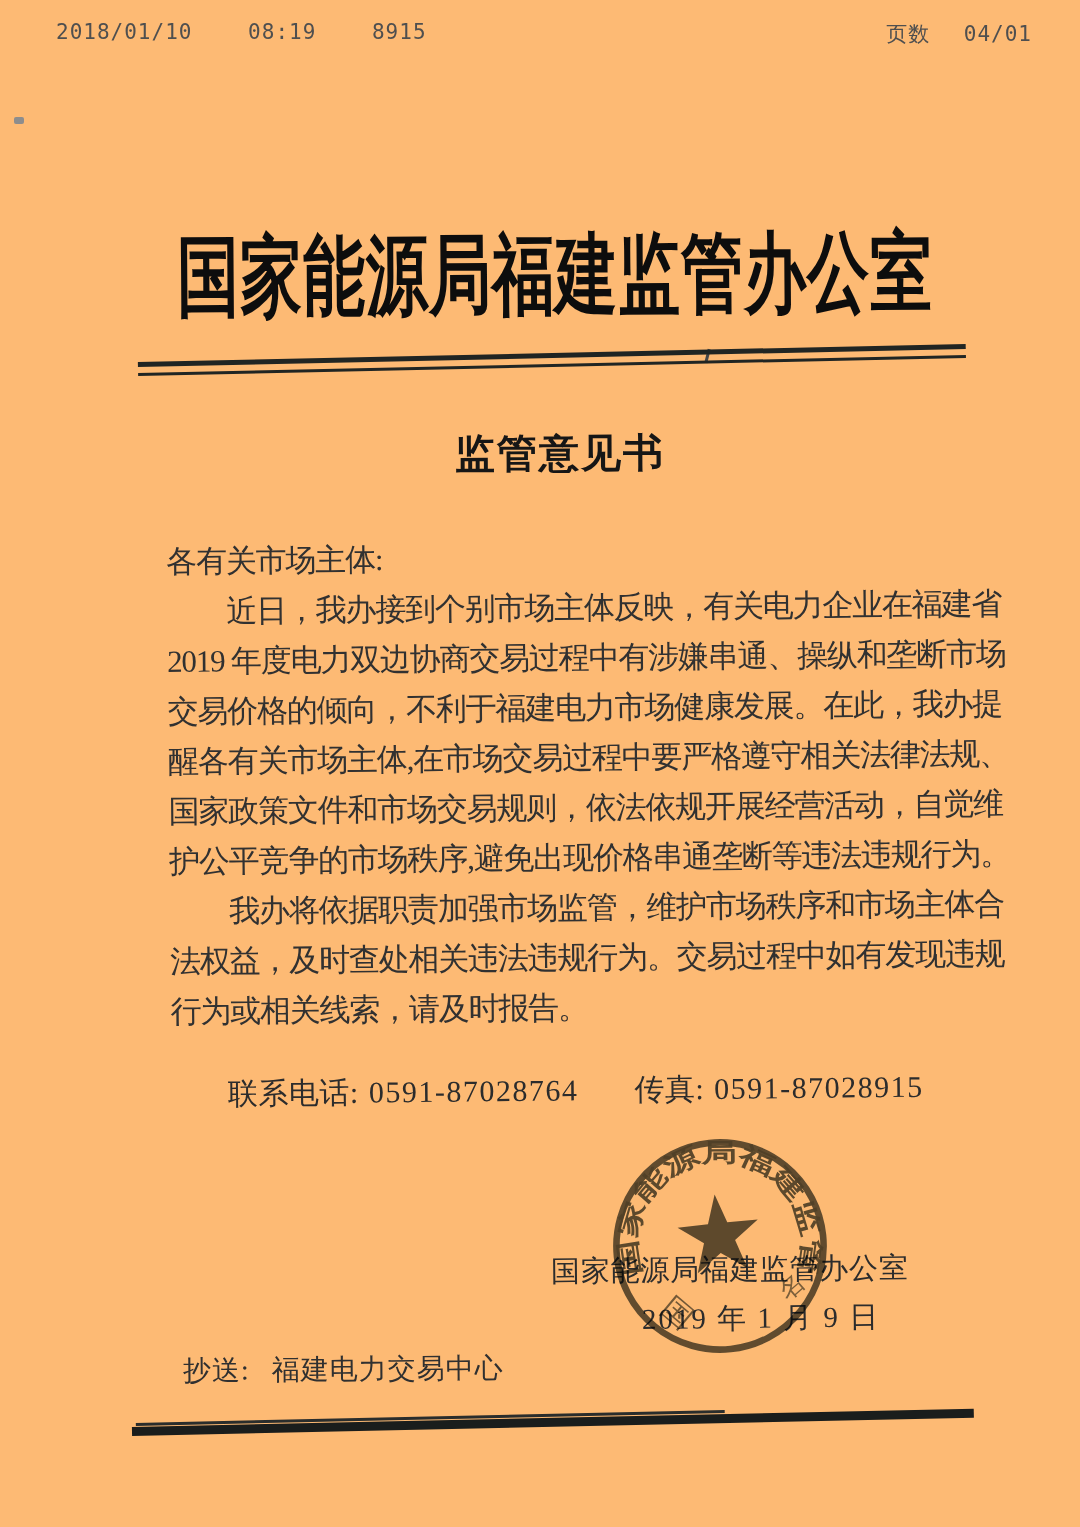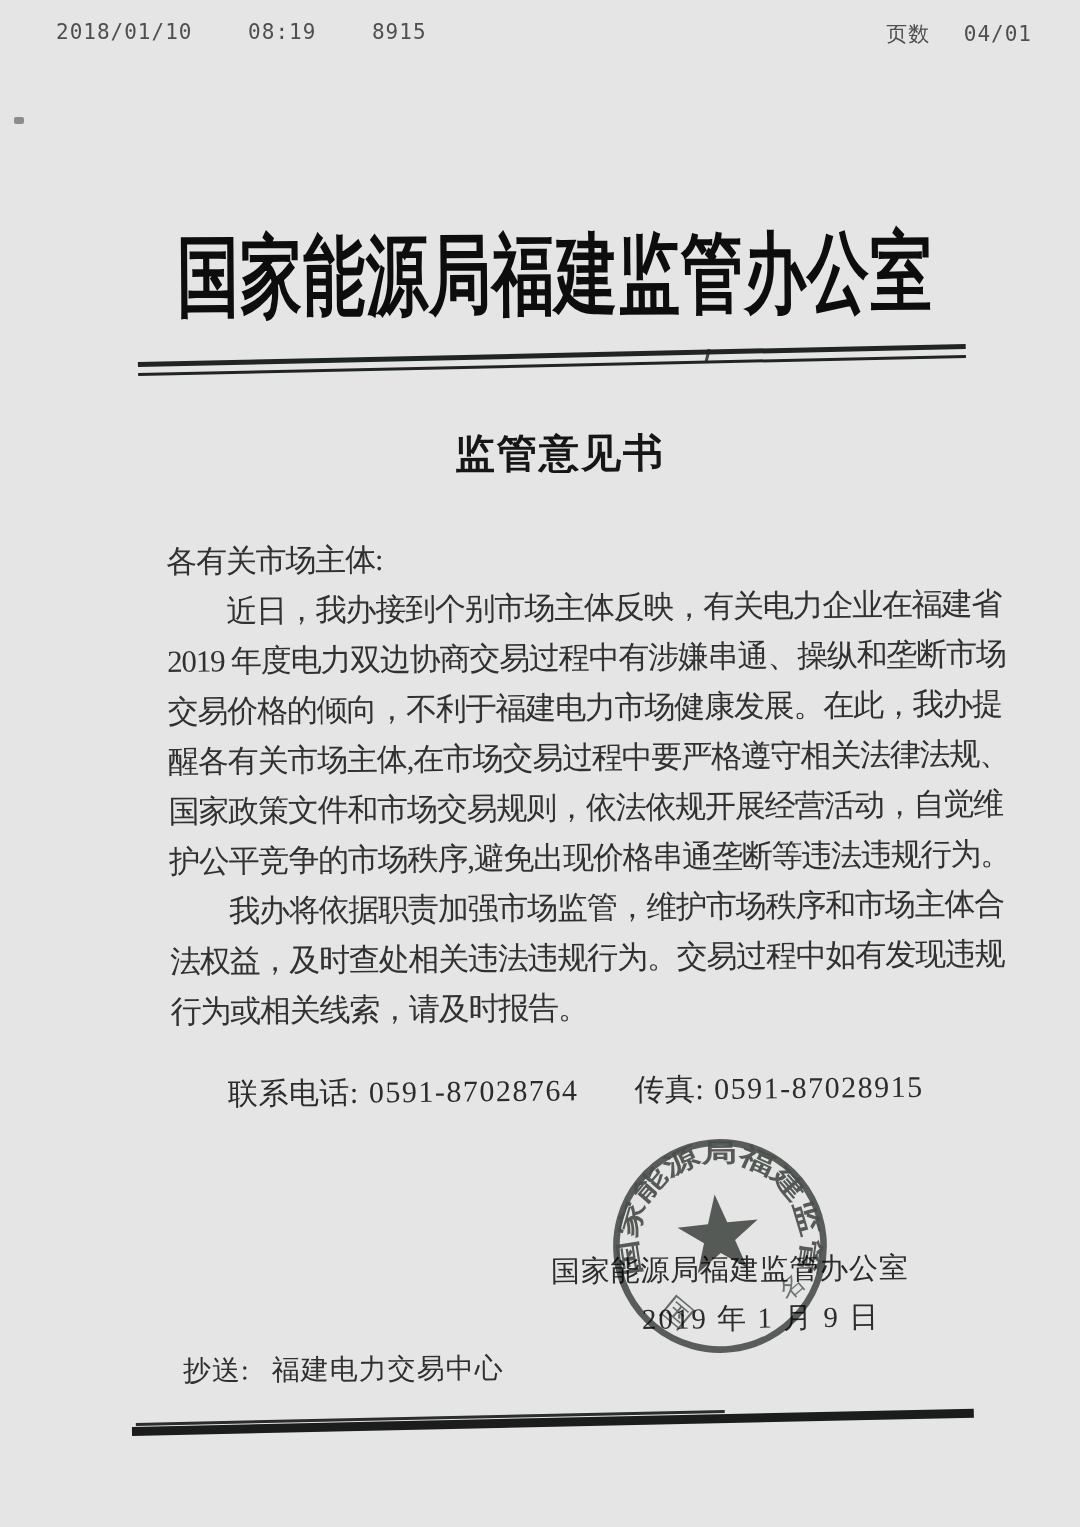--- a/index.html
+++ b/index.html
@@ -4,21 +4,21 @@
 <style>
   html, body {
     margin: 0;
     padding: 0;
     background: #ffffff;
   }
   .page {
     position: relative;
     width: 1080px;
     height: 1527px;
-    background: #e5e5e5;
+    background: #fdba74;
     overflow: hidden;
     font-family: "Liberation Serif", "DejaVu Serif", serif;
     color: #2e2e2e;
   }
 
   
   .fax-header {
     position: absolute;
     top: 20px;
     left: 56px;

